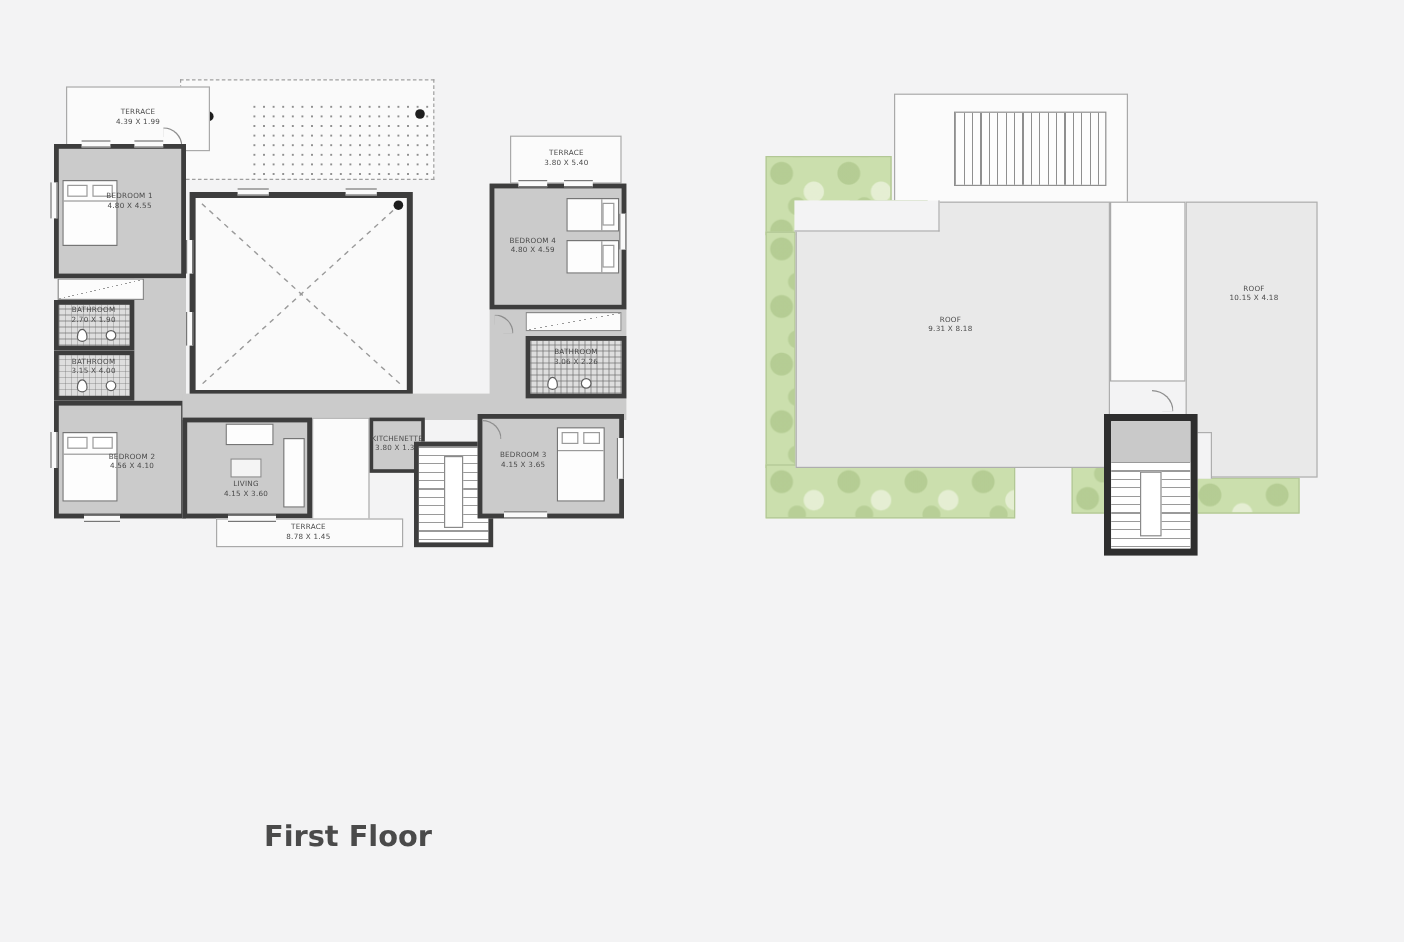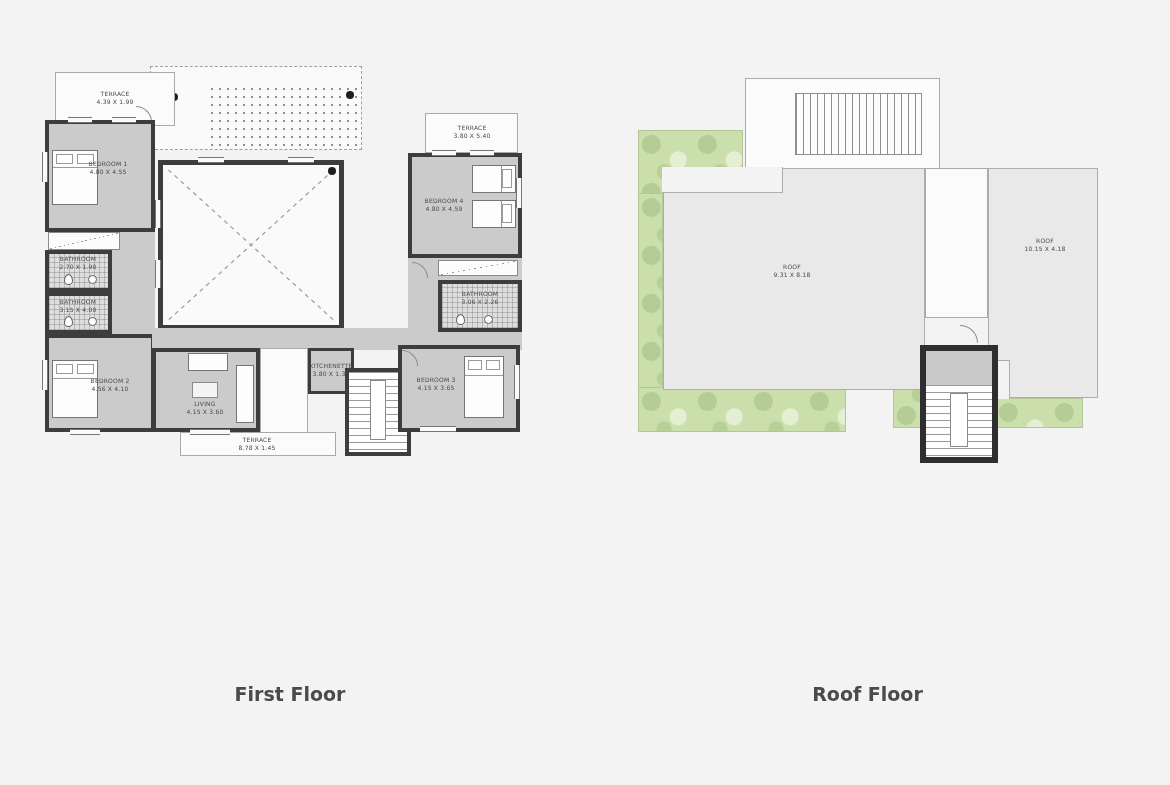--- a/index.html
+++ b/index.html
@@ -55,21 +55,21 @@
   .slab      { position:absolute; background:var(--roof-fill,#e9e9e9); border:1px solid #aeaeae; }
   .notch     { position:absolute; background:var(--background,#f3f3f4); }
   .parapet   { position:absolute; background:#fbfbfb; border:1px solid #a9a9a9; }
   .louver    { position:absolute; background:#fdfdfd; border:1px solid #8f8f8f;
                background-image:repeating-linear-gradient(90deg, #8f8f8f 0 1px, transparent 1px 7px); }
   .stairbox  { position:absolute; background:#fff; border:6px solid var(--wall-dark,#2e2e2e); }
   .landing   { position:absolute; background:#c9c9c9; }
   .rtreads   { position:absolute; background:#fff;
                background-image:repeating-linear-gradient(180deg, #9a9a9a 0 1px, transparent 1px 7px); }
 
-  .floor-title { position:absolute; text-align:center; font-size:19px; font-weight:600; color:var(--title,#4a4a4a); }
+  .floor-title { position:absolute; text-align:center; font-size:24px; font-weight:600; color:var(--title,#4a4a4a); }
   svg.xsvg  { position:absolute; inset:0; width:100%; height:100%; }
 </style>
 </head>
 <body>
 
 <div class="canvas">
 
   <div class="plan" style="left:40px; top:60px; width:500px; height:405px;">
 
     <div class="pergola" style="left:110px; top:6px; width:212px; height:84px;"></div>
@@ -247,16 +247,15 @@
       <span class="dims">10.15 X 4.18</span>
     </div>
 
     <div class="arc" style="left:330px; top:250px; width:18px; height:18px;"></div>
     <div class="stairbox" style="left:290px; top:270px; width:78px; height:118px;">
       <div class="landing" style="left:0; top:0; width:66px; height:34px;"></div>
       <div class="rtreads" style="left:0; top:34px; width:66px; height:72px;"></div>
       <div class="stairmid" style="left:24px; top:42px; width:18px; height:54px;"></div>
     </div>
 
-    <div class="floor-title" style="left:0; top:608px; width:475px;">Roof Floor</div>
   </div>
 
 </div>
 
 </body></html>

